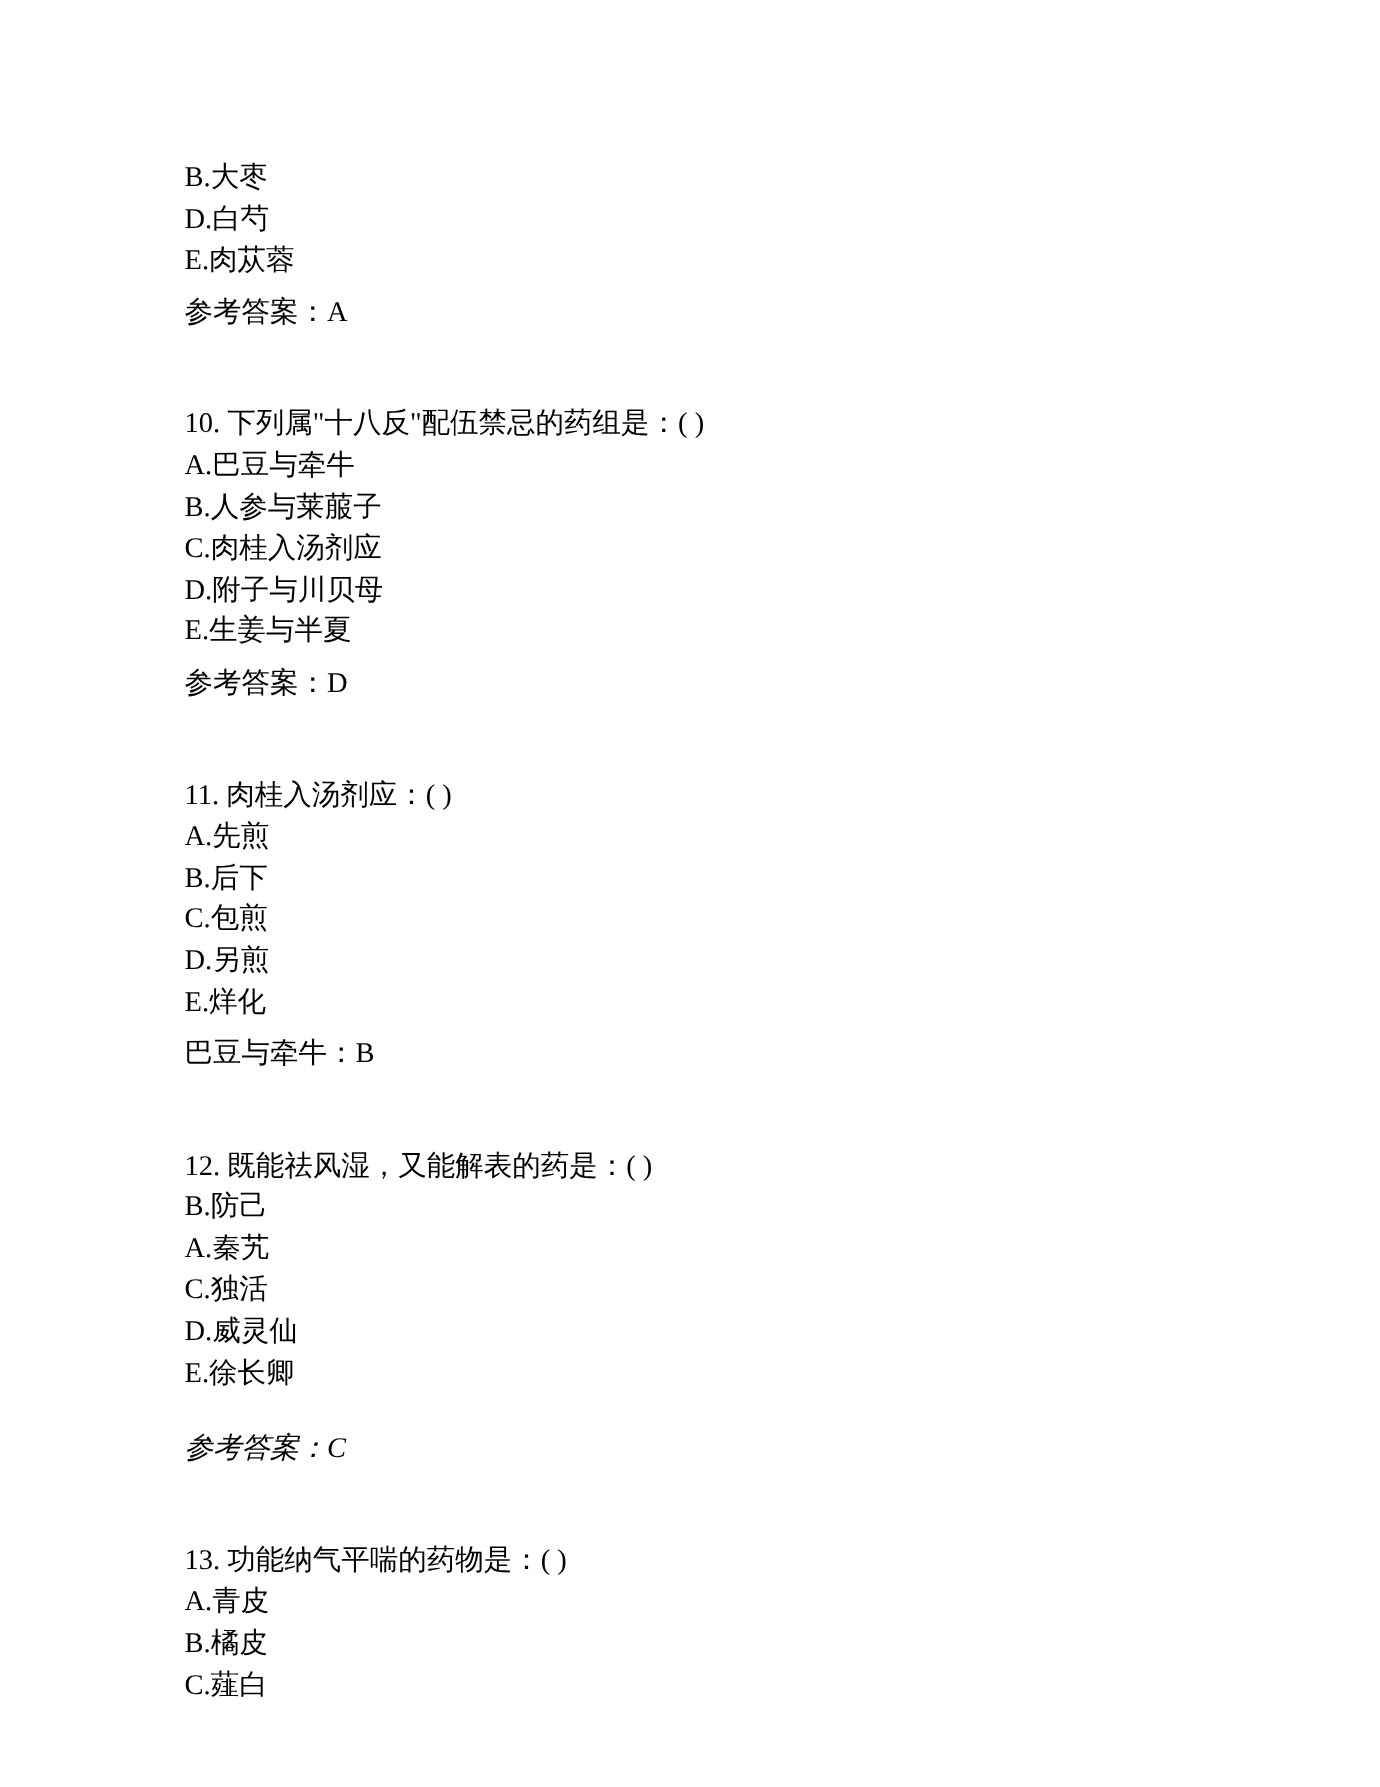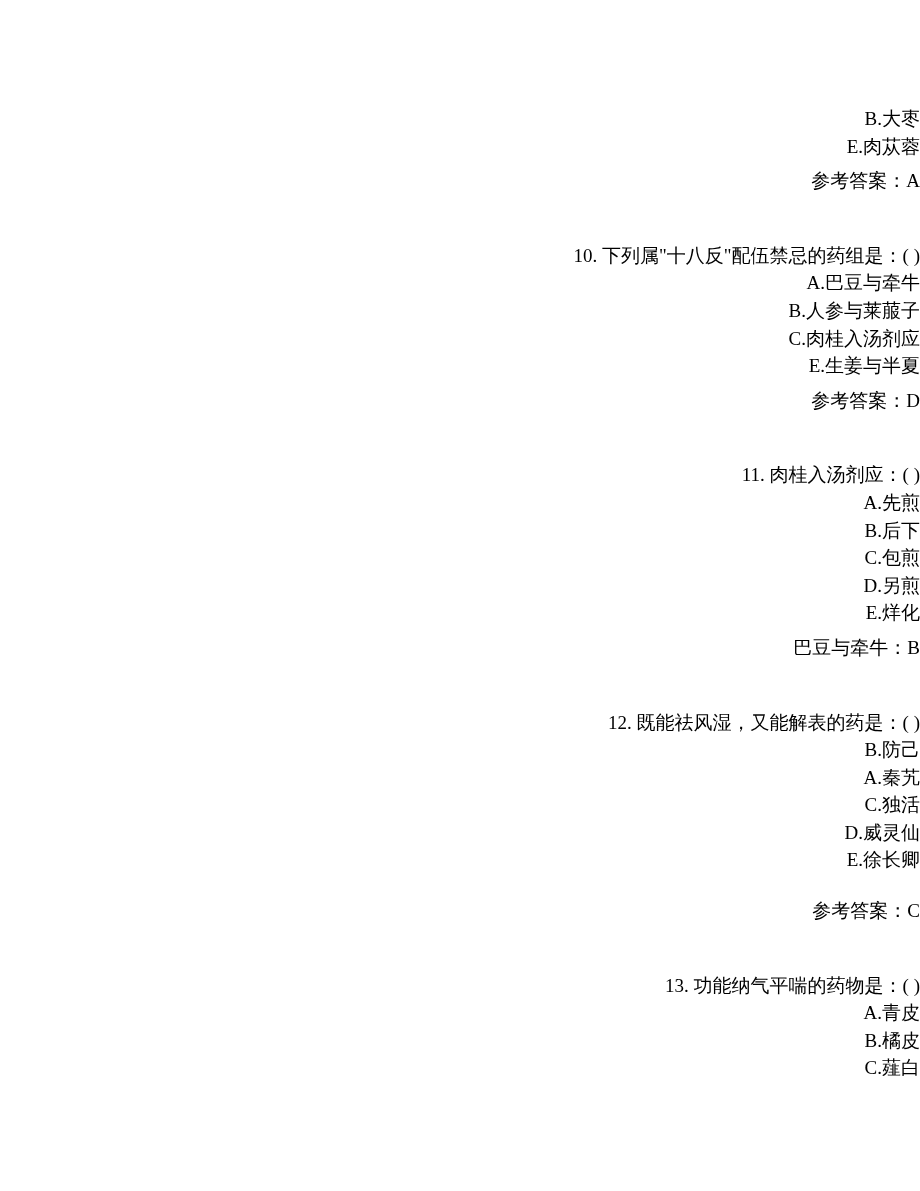--- a/index.html
+++ b/index.html
@@ -1,19 +1,18 @@
 <!DOCTYPE html>
 <html><head>
   <meta charset="utf-8">
   <style>
     * {
       margin: 0;
       padding: 0;
       box-sizing: border-box;
-      text-align: right;
     }
     body {
       width: 920px;
       height: 1191px;
       background: #ffffff;
       font-family: "SimSun", "宋体", serif;
       font-size: 19px;
       line-height: 1.4;
       color: #000000;
       padding-top: 106px;
@@ -25,36 +24,39 @@
     .answer-line {
       margin-top: 8px;
       margin-bottom: 48px;
     }
     .question-stem {
       margin-bottom: 1px;
     }
     .last-answer {
       margin-top: 24px;
       margin-bottom: 48px;
+      font-style: italic;
     }
   </style>
 </head>
 <body>
 
 <div>
   <div class="option">B.大枣</div>
+  <div class="option">D.白芍</div>
   <div class="option">E.肉苁蓉</div>
   <div class="answer-line">参考答案：A</div>
 </div>
 
 <div>
   <div class="question-stem">10. 下列属"十八反"配伍禁忌的药组是：( )</div>
   <div class="option">A.巴豆与牵牛</div>
   <div class="option">B.人参与莱菔子</div>
   <div class="option">C.肉桂入汤剂应</div>
+  <div class="option">D.附子与川贝母</div>
   <div class="option">E.生姜与半夏</div>
   <div class="answer-line">参考答案：D</div>
 </div>
 
 <div>
   <div class="question-stem">11. 肉桂入汤剂应：( )</div>
   <div class="option">A.先煎</div>
   <div class="option">B.后下</div>
   <div class="option">C.包煎</div>
   <div class="option">D.另煎</div>

